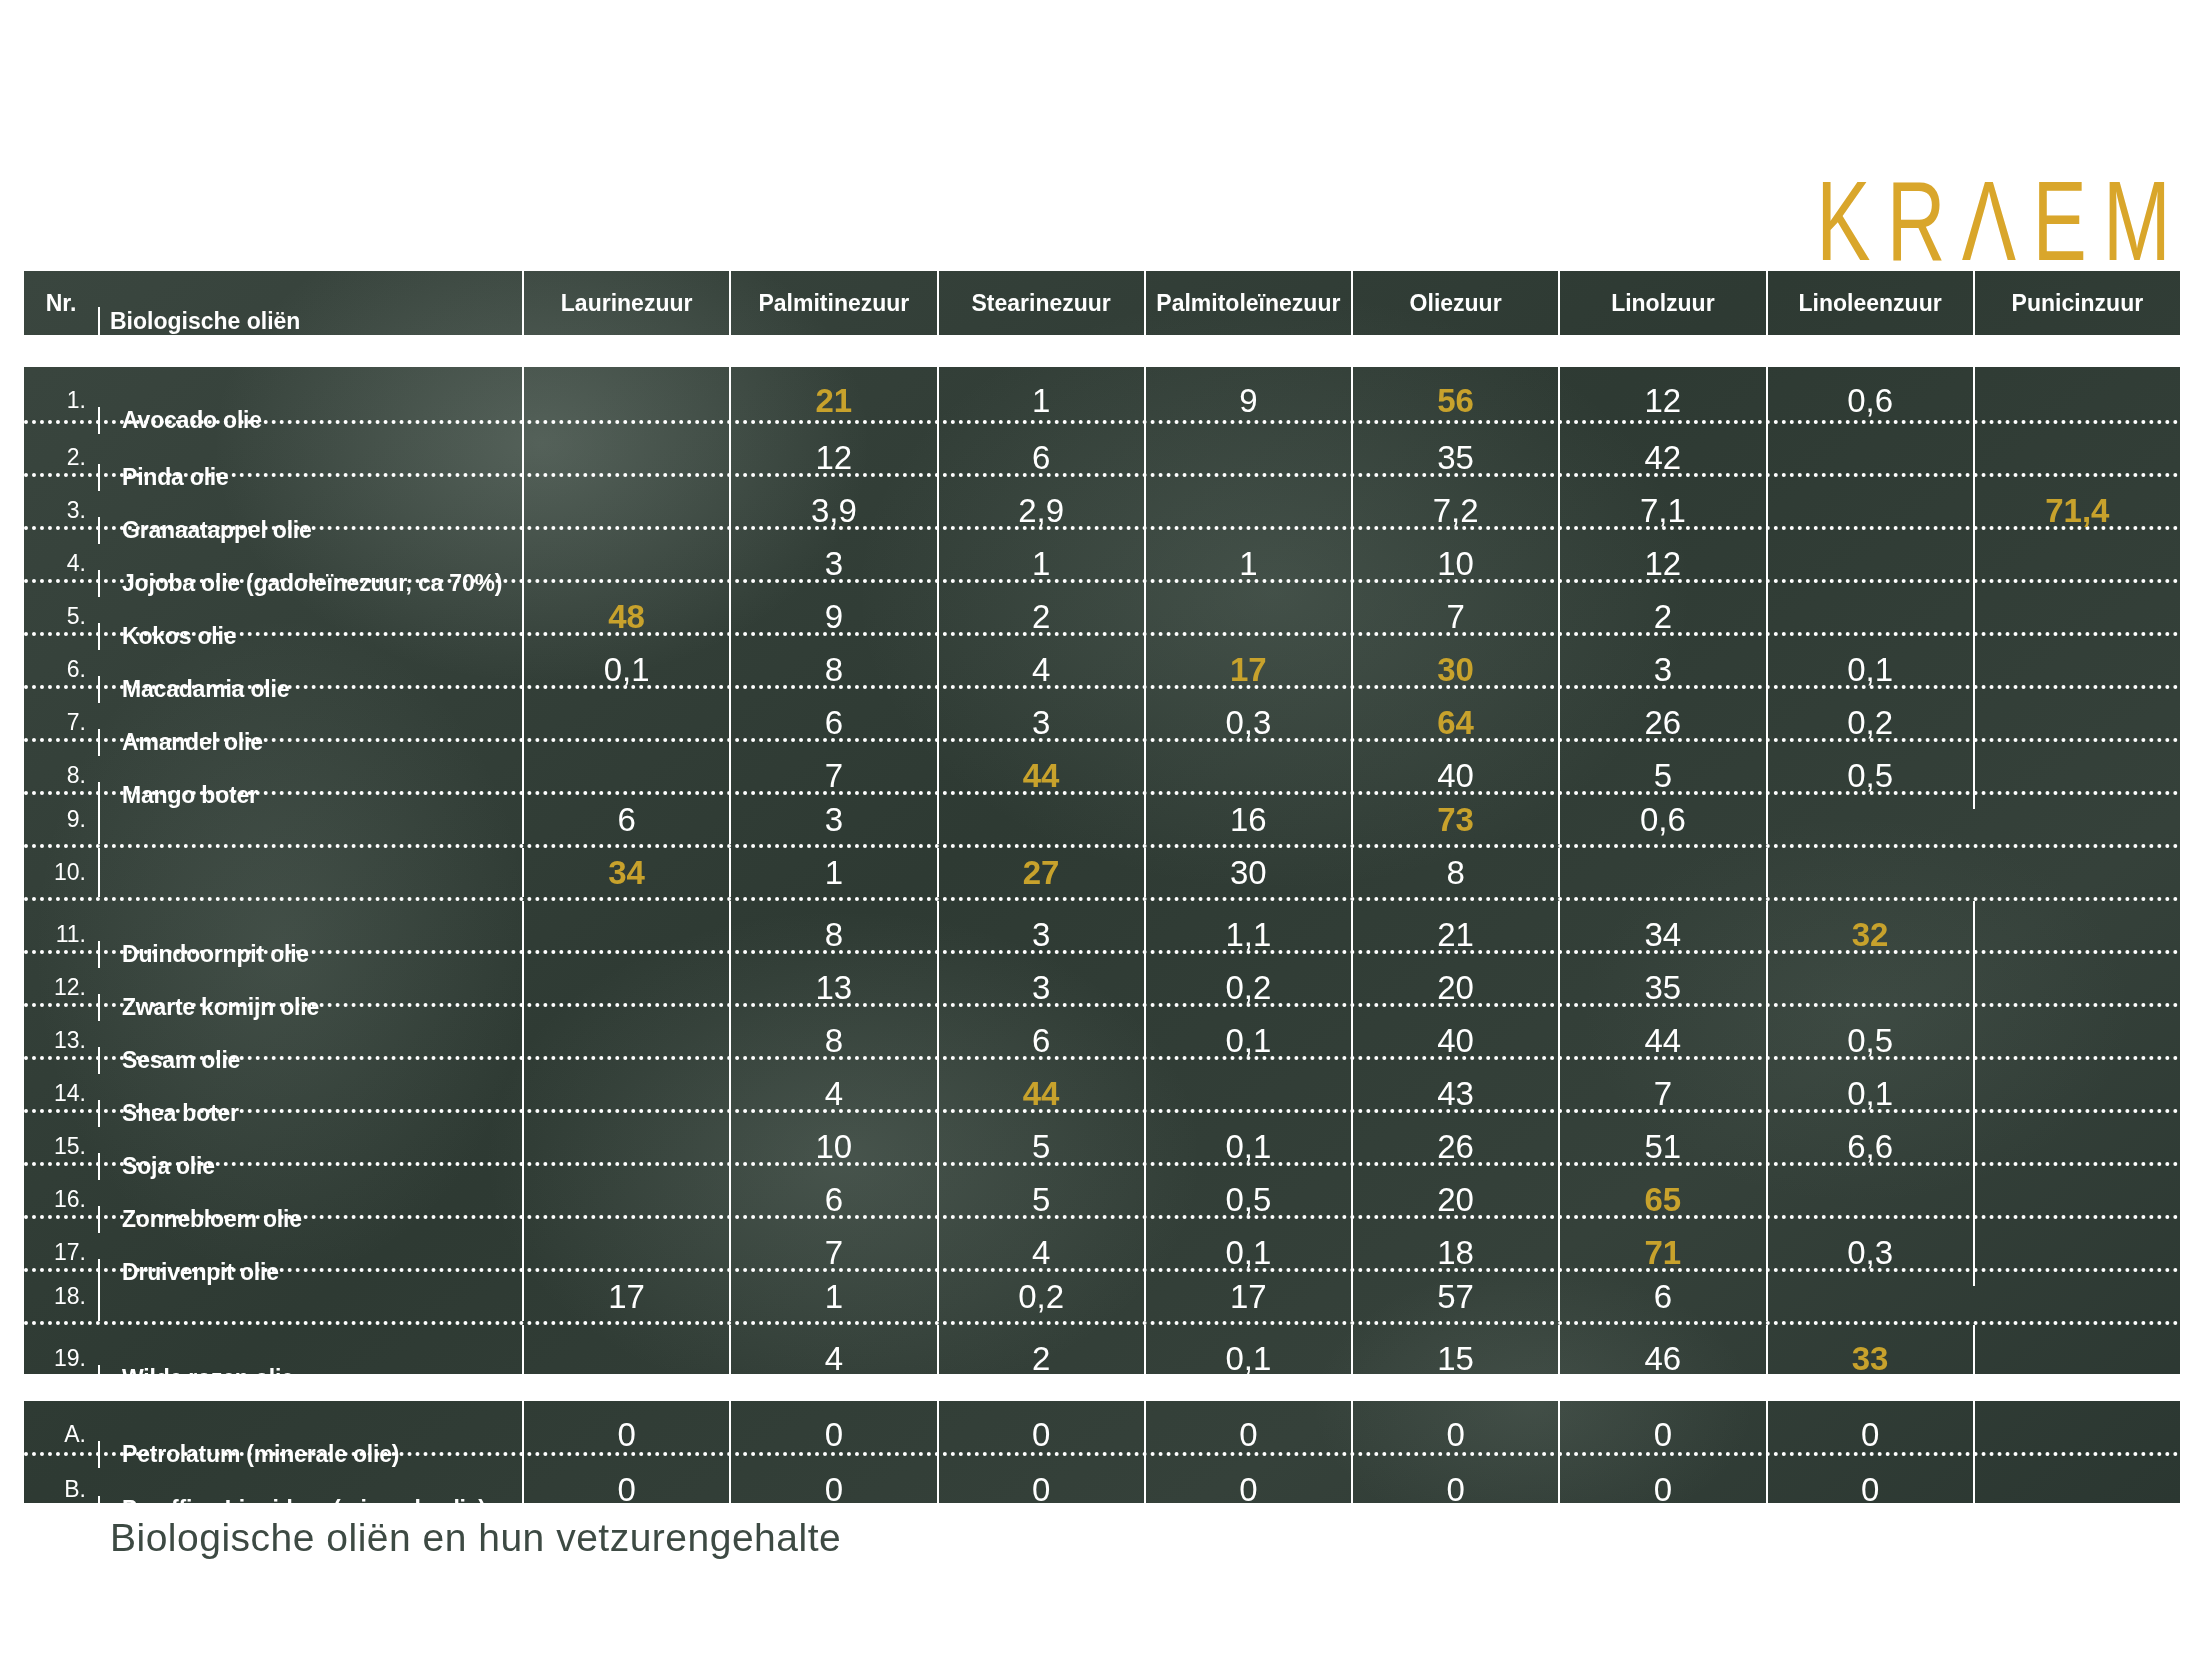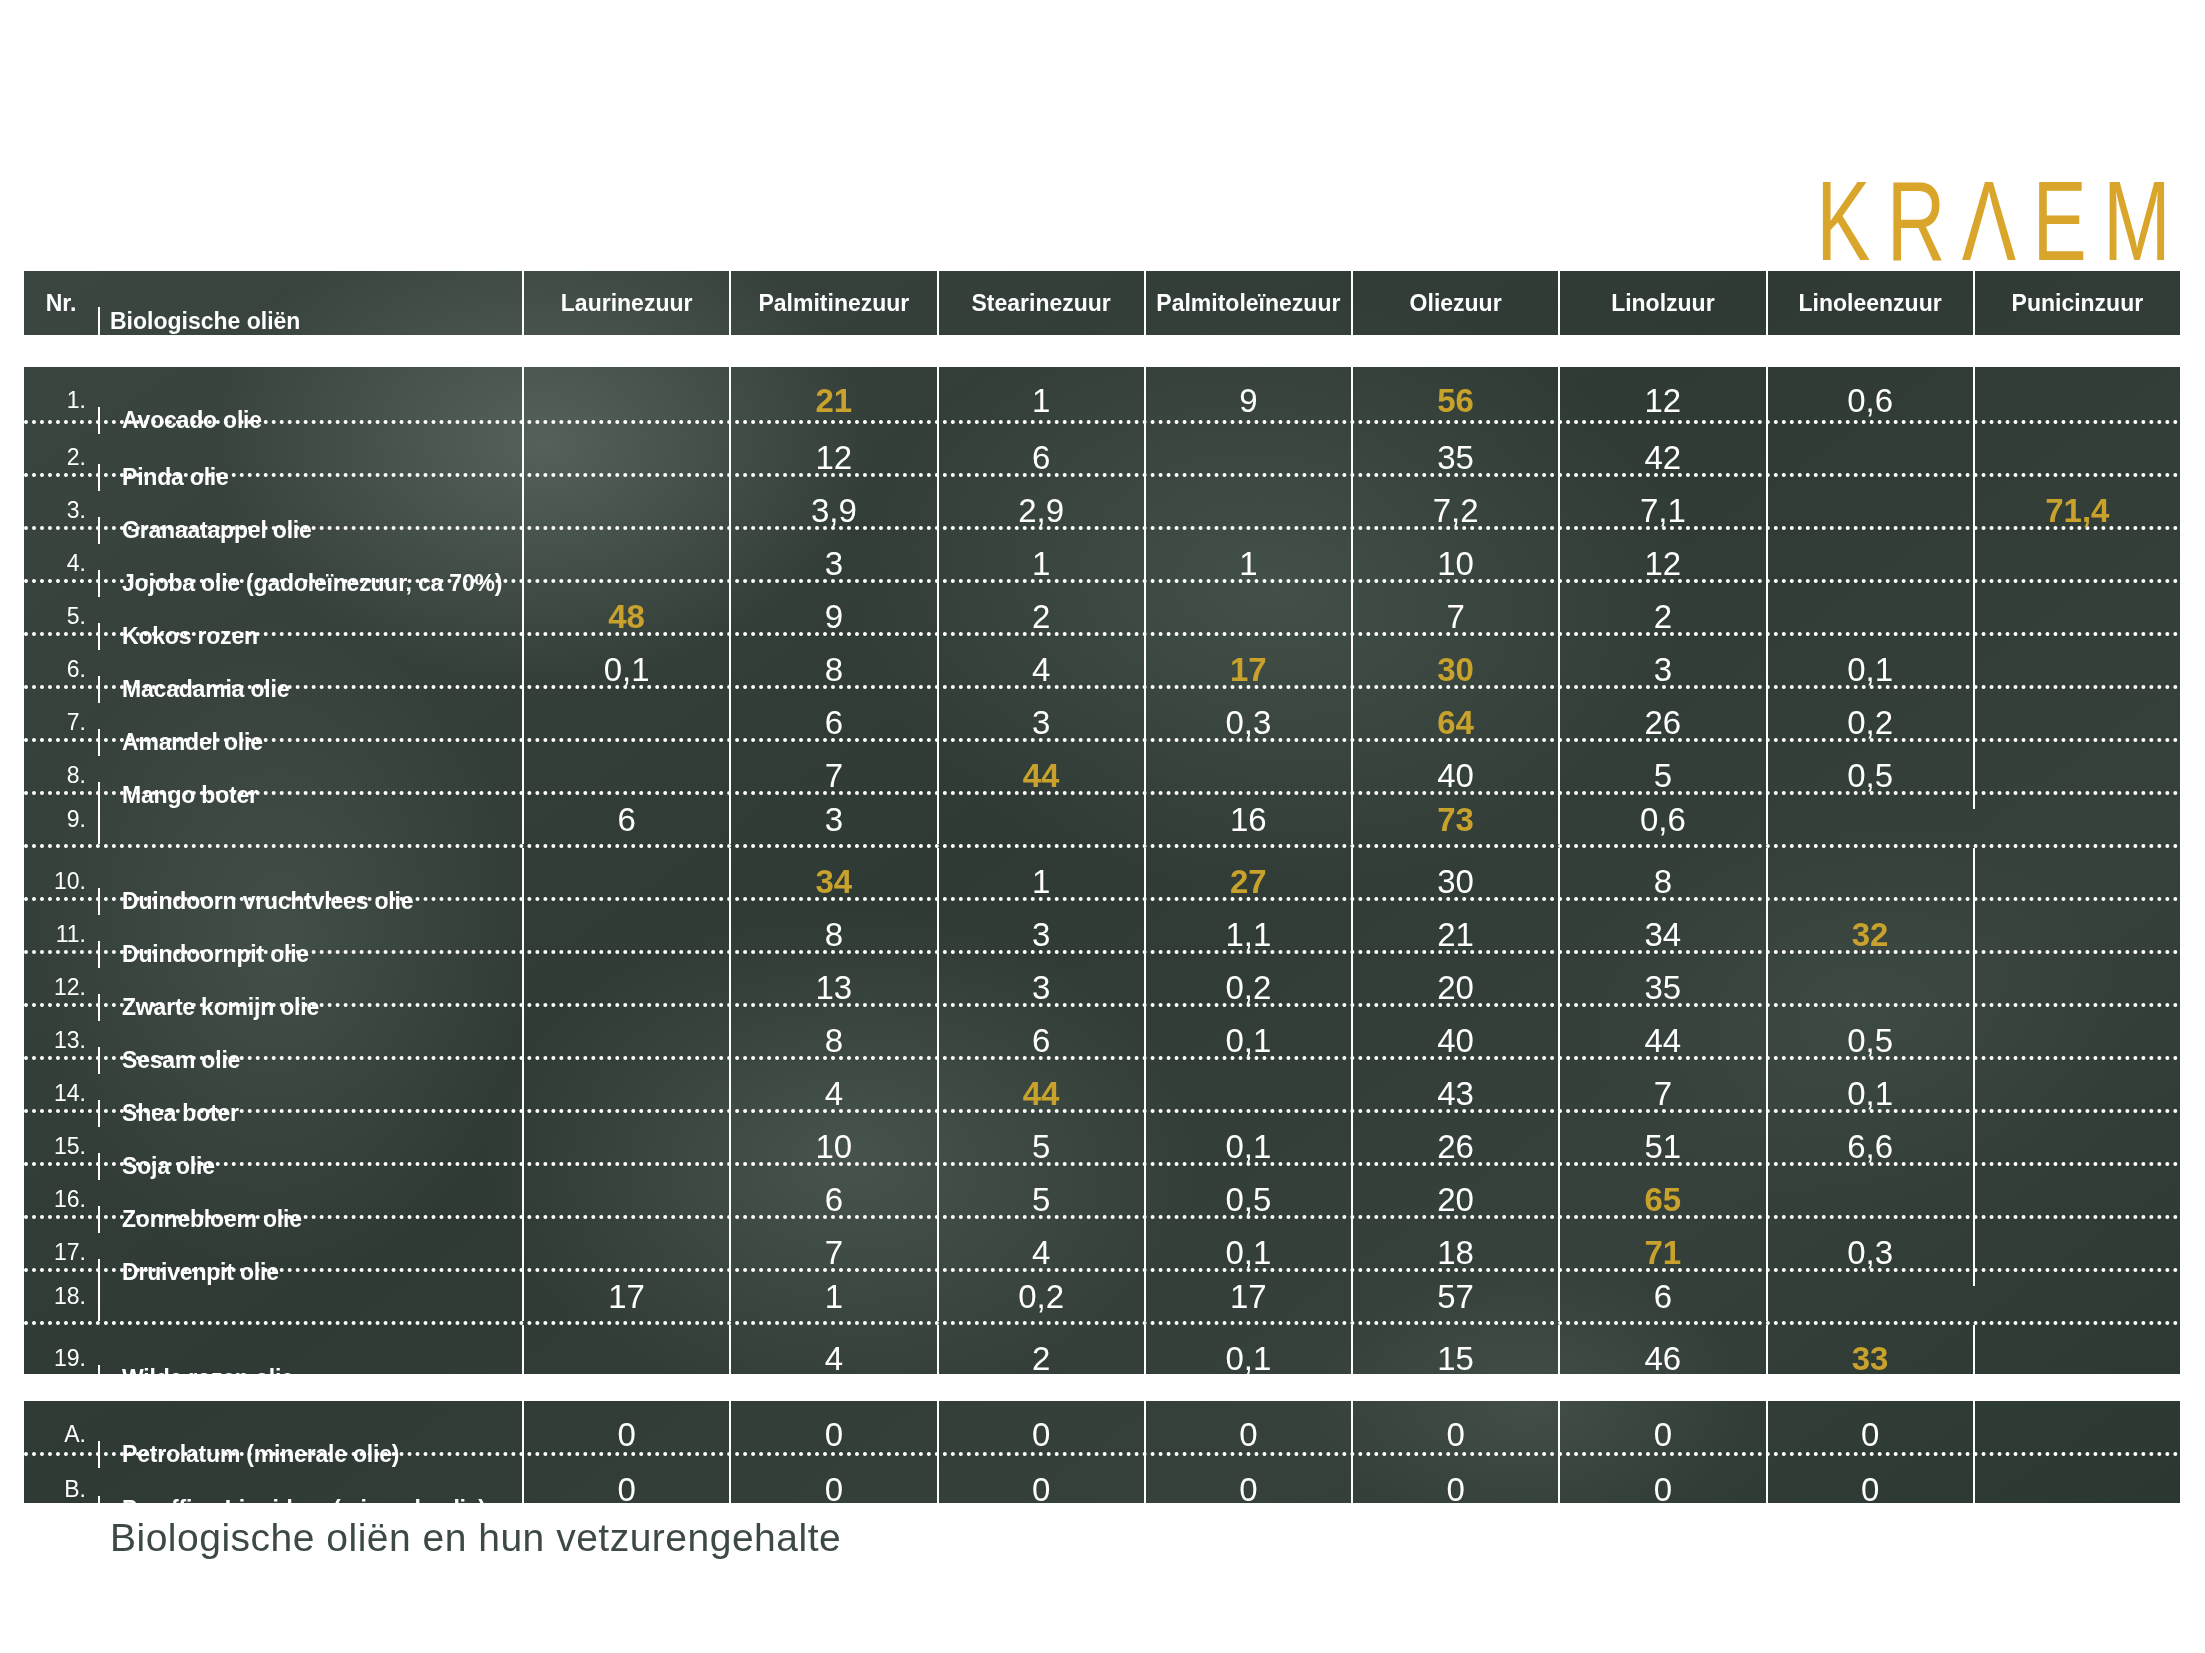--- a/index.html
+++ b/index.html
@@ -123,21 +123,21 @@
         <div class="cell val">3</div>
         <div class="cell val">1</div>
         <div class="cell val">1</div>
         <div class="cell val">10</div>
         <div class="cell val">12</div>
         <div class="cell val"></div>
         <div class="cell val"></div>
       </div>
       <div class="grid row">
         <div class="cell c0">5.</div>
-        <div class="cell c1">Kokos rozen</div>
+        <div class="cell c1">Kokos olie</div>
         <div class="cell val gold">48</div>
         <div class="cell val">9</div>
         <div class="cell val">2</div>
         <div class="cell val"></div>
         <div class="cell val">7</div>
         <div class="cell val">2</div>
         <div class="cell val"></div>
         <div class="cell val"></div>
       </div>
       <div class="grid row">
@@ -182,21 +182,20 @@
         <div class="cell val">6</div>
         <div class="cell val">3</div>
         <div class="cell val"></div>
         <div class="cell val">16</div>
         <div class="cell val gold">73</div>
         <div class="cell val">0,6</div>
         <div class="cell val"></div>
       </div>
       <div class="grid row">
         <div class="cell c0">10.</div>
-        <div class="cell c1">Duindoorn vruchtvlees olie</div>
         <div class="cell val"></div>
         <div class="cell val gold">34</div>
         <div class="cell val">1</div>
         <div class="cell val gold">27</div>
         <div class="cell val">30</div>
         <div class="cell val">8</div>
         <div class="cell val"></div>
         <div class="cell val"></div>
       </div>
       <div class="grid row">

